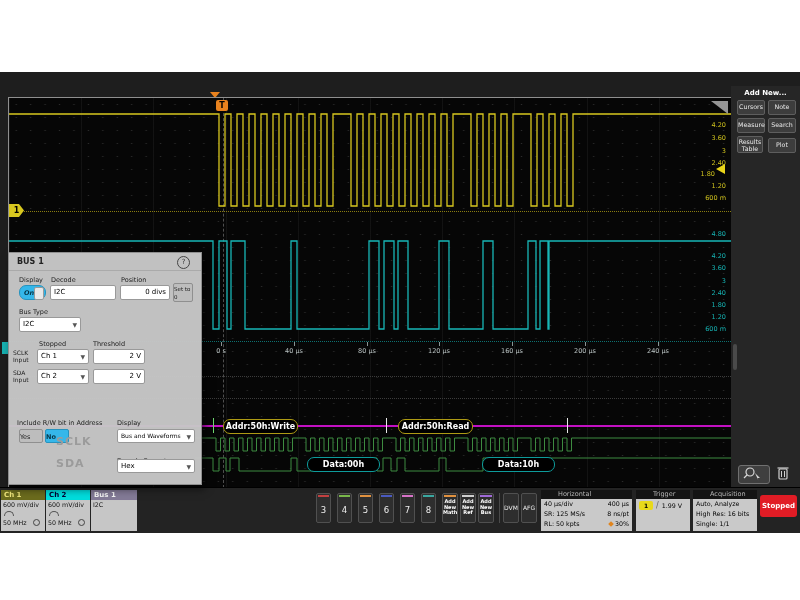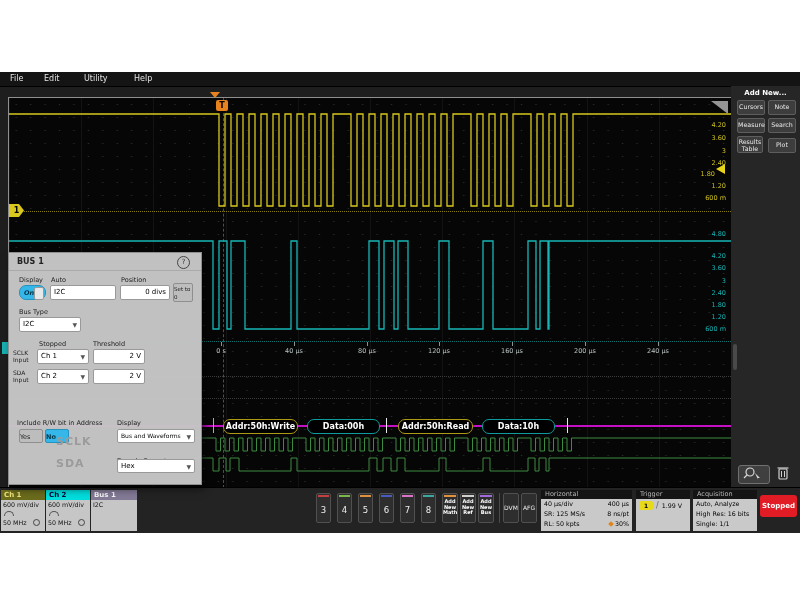--- a/index.html
+++ b/index.html
@@ -43,21 +43,21 @@
            font-size:8px;font-weight:bold;text-align:center;line-height:13px;
            clip-path:polygon(0 0,10px 0,15px 50%,10px 100%,0 100%);}
   .tlab{position:absolute;top:249px;font-size:6.5px;color:#b9c2c2;transform:translateX(-50%);}
   .ttick{position:absolute;top:244px;width:1px;height:4px;background:#889494;}
   .dotline{position:absolute;left:0;width:722px;border-top:1px dotted #3c3c3c;}
   .busline{position:absolute;left:0;top:327px;width:722px;height:2px;background:#c210c2;}
   .bustick{position:absolute;top:320px;width:1px;height:15px;}
   .dbox{position:absolute;top:321px;height:13px;background:#000;border:1px solid;border-radius:7px;
         color:#fff;font-size:8px;font-weight:bold;display:flex;align-items:center;justify-content:center;z-index:5;}
   .dbox.addr{border-color:#ad9a14;}
-  .dbox.data{border-color:#0d9b9b;}
+  .dbox.data{border-color:#0d9b9b;margin-top:38px;}
 
   .wavelabel{position:absolute;z-index:45;color:#9b9b9b;font-size:11px;font-weight:bold;letter-spacing:1px;margin-left:44px;}
 
   
   .rpanel{position:absolute;left:731px;top:14px;width:69px;height:401px;background:#262626;}
   .rp-title{margin-top:3px;text-align:center;font-size:7px;font-weight:bold;color:#fff;}
   .rbtn{position:absolute;width:26px;height:13px;background:#3d3d3d;border:1px solid #5e5e5e;border-radius:2px;
         color:#e9e9e9;font-size:6.3px;text-align:center;line-height:12px;cursor:default;}
   .rbtn.tall{height:17px;line-height:7px;padding-top:1px;box-sizing:border-box;}
   .toolbtn{position:absolute;width:30px;height:17px;background:#3f3f3f;border:1px solid #707070;border-radius:3px;}
@@ -74,21 +74,21 @@
         color:#eee;font-size:8.5px;text-align:center;box-sizing:border-box;}
   .nbtn .stripe{height:2px;margin:1px 1px 0;}
   .nbtn .nlab{display:block;margin-top:8px;}
   .addbtn{position:absolute;top:5px;width:16px;height:30px;background:#2e2e2e;border:1px solid #505050;border-radius:2px;
           color:#fff;font-size:5px;line-height:5.5px;text-align:center;box-sizing:border-box;font-weight:bold;}
   .addbtn .stripe{height:2px;margin:1px 1px 2px;}
   .vdiv{position:absolute;top:5px;width:1px;height:30px;background:#4a4a4a;}
   .fnbtn{position:absolute;top:5px;width:16px;height:30px;background:#2e2e2e;border:1px solid #505050;border-radius:2px;
          color:#eee;font-size:6px;text-align:center;line-height:28px;box-sizing:border-box;}
   .spanel{position:absolute;top:2px;height:41px;background:#c9c9c9;box-sizing:border-box;}
-  .ph{background:#141414;color:#b5b5b5;font-size:6.5px;height:9px;line-height:9px;padding-left:4px;}
+  .ph{background:#141414;color:#b5b5b5;font-size:6.5px;height:9px;line-height:9px;padding-left:17px;}
   .prow{display:flex;justify-content:space-between;font-size:6.3px;color:#000;padding:0 3px;line-height:10px;white-space:nowrap;}
   .diamond{display:inline-block;width:4px;height:4px;background:#e0851e;transform:rotate(45deg);margin-right:2px;}
   .trigsrc{display:inline-block;width:14px;height:9px;background:#e8d91a;border-radius:2px;color:#000;
            font-size:6px;font-weight:bold;text-align:center;line-height:9px;margin-right:3px;}
   .slope{color:#666;font-size:8px;margin-right:3px;}
   .stopped{position:absolute;left:760px;top:7px;width:37px;height:22px;background:#e11c25;border-radius:3px;
            color:#fff;font-size:7px;font-weight:bold;text-align:center;line-height:22px;}
 
   
   .dialog{position:absolute;left:8px;top:180px;width:192px;height:231px;background:rgba(199,199,199,0.97);
@@ -110,26 +110,20 @@
           border-radius:7px;color:#053648;font-size:6.5px;font-weight:bold;line-height:15px;padding-left:4px;box-sizing:border-box;font-style:italic;}
   .knob{position:absolute;right:1px;top:1px;width:8px;height:11px;background:#e8e8e8;border:1px solid #9a9a9a;border-radius:2px;}
   .notch{position:absolute;left:2px;top:270px;width:7px;height:12px;background:#18b0b0;z-index:39;}
 </style>
 </head>
 <body>
 
 <div id="page">
 <div id="app">
 
-  <div class="menubar">
-    <span class="menu-item" style="left:10px">File</span>
-    <span class="menu-item" style="left:44px">Edit</span>
-    <span class="menu-item" style="left:84px">Utility</span>
-    <span class="menu-item" style="left:134px">Help</span>
-  </div>
 
   <div class="trig-tri"></div>
 
   <div class="waveview">
     <div class="zl1"></div>
     <div class="zl2"></div>
     <div class="dotline" style="top:278px"></div>
     <div class="dotline" style="top:300px"></div>
     <div class="trigline"></div>
 
@@ -307,21 +301,21 @@
 
     <div class="stopped">Stopped</div>
   </div>
 
   <div class="dialog">
     <div class="dtitle">BUS 1</div>
     <div class="dhelp">?</div>
     <div class="dsep"></div>
 
     <span class="dlabel" style="left:10px;top:23px">Display</span>
-    <span class="dlabel" style="left:42px;top:23px">Auto</span>
+    <span class="dlabel" style="left:42px;top:23px">Decode</span>
     <span class="dlabel" style="left:112px;top:23px">Position</span>
 
     <div class="toggle"><span>On</span><span class="knob"></span></div>
     <div class="dinput" style="left:41px;top:32px;width:66px;height:15px">I2C</div>
     <div class="dinput" style="left:111px;top:32px;width:50px;height:15px;text-align:right">0 divs</div>
     <div class="dbtn" style="left:164px;top:30px;width:20px;height:19px;font-size:5.5px;line-height:8px;padding-top:1px">Set to 0</div>
 
     <span class="dlabel" style="left:10px;top:55px">Bus Type</span>
     <div class="dinput ddrop" style="left:10px;top:64px;width:62px;height:15px"><span>I2C</span><span class="chev"></span></div>
 

